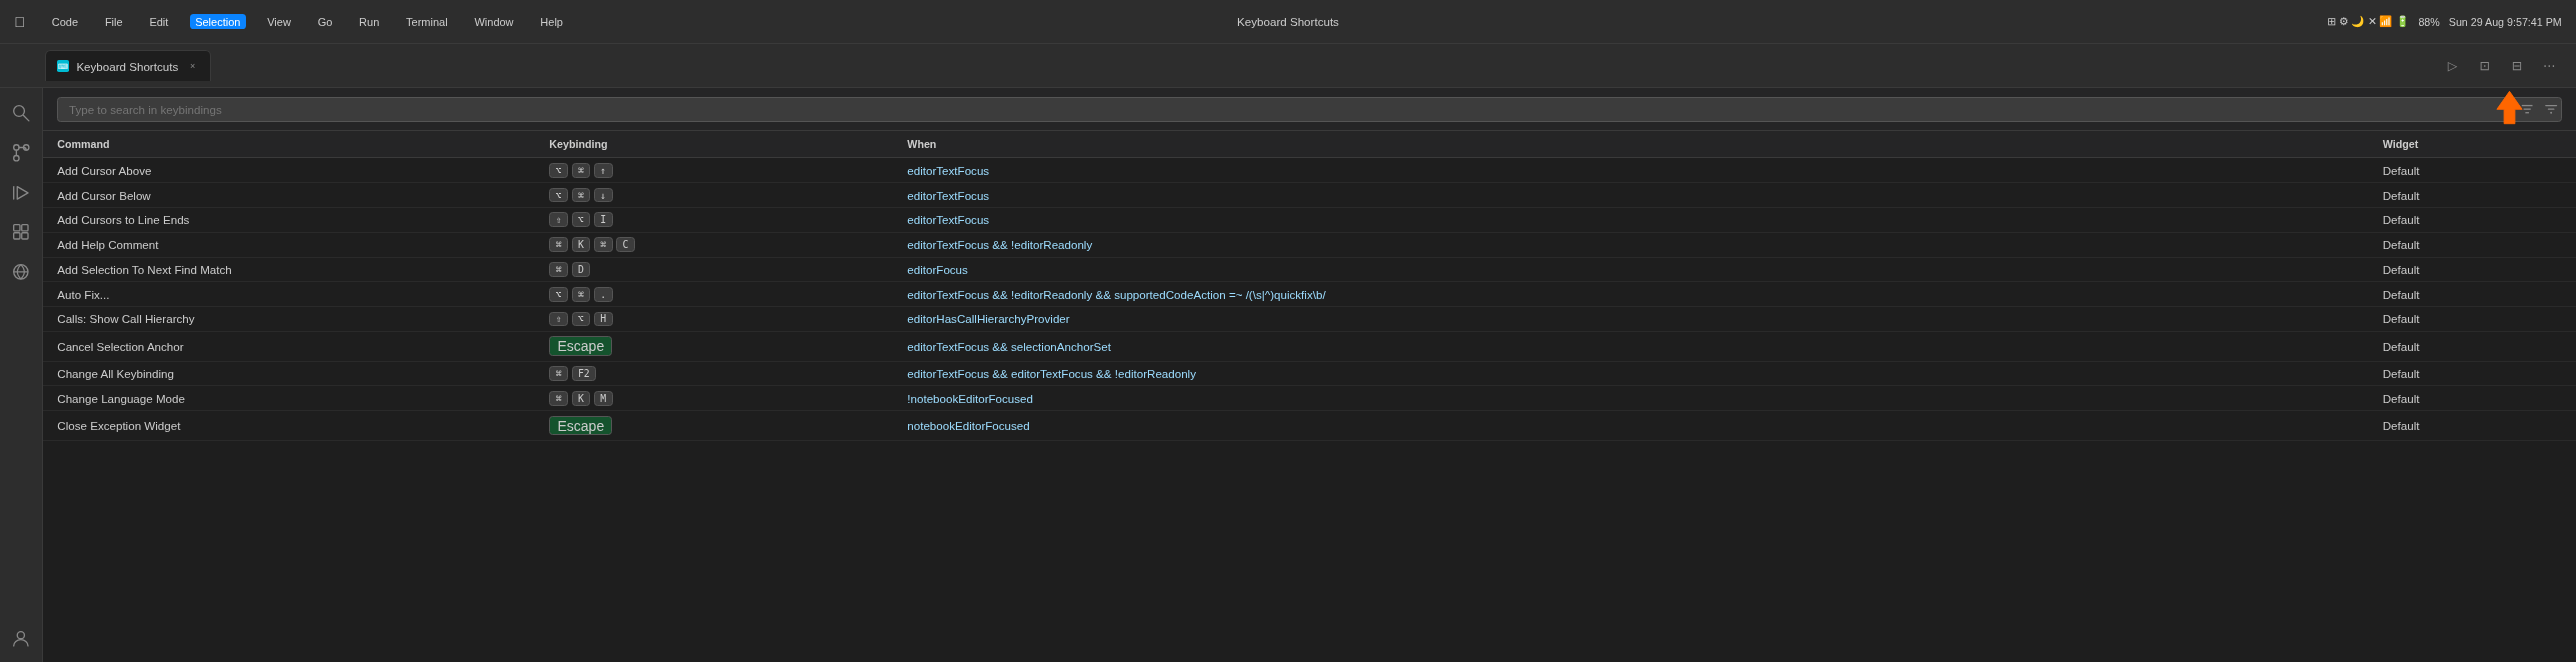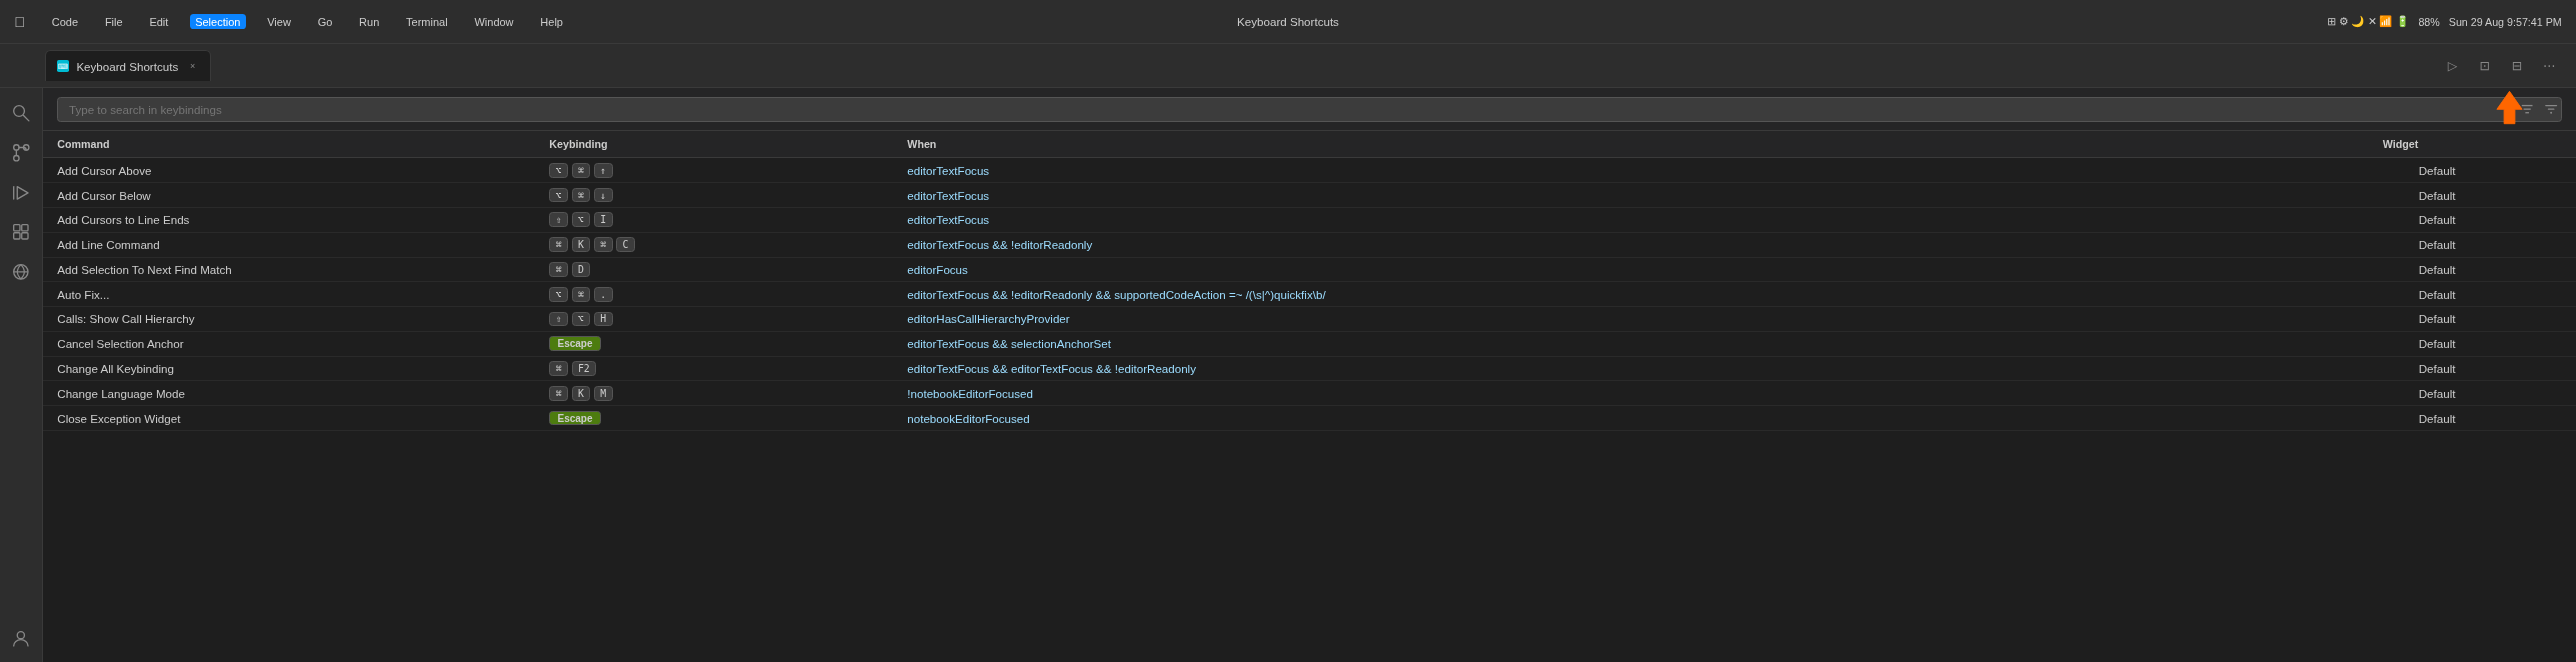--- a/index.html
+++ b/index.html
@@ -231,46 +231,44 @@
       color: #cccccc;
       white-space: nowrap;
       overflow: hidden;
       text-overflow: ellipsis;
     }
     .cell.when {
       color: #9cdcfe;
     }
     .cell.source {
       color: #cccccc;
-      margin-left: 36px;
     }
     .keybinding-cell {
       display: flex;
       align-items: center;
       gap: 3.6px;
       flex-wrap: nowrap;
     }
     .kbd {
       background: #3c3c3c;
       border: 0.9px solid #555;
       border-radius: 3.6px;
       padding: 0.9px 5.4px;
       font-size: 9.8px;
       color: #cccccc;
       font-family: 'SF Mono', Consolas, monospace;
       white-space: nowrap;
     }
     .kbd-text {
-      font-size: 10px;
-      color: #cccccc;
-      background: #4d7c0f;
+      font-size: 14px;
+      color: #cccccc;
+      background: #14532d;
       border: 0.9px solid #555;
       border-radius: 3.6px;
       padding: 0.9px 7.2px;
-      font-weight: bold;
     }
 
     
     .table-container::-webkit-scrollbar { width: 7.2px; }
     .table-container::-webkit-scrollbar-track { background: #1e1e1e; }
     .table-container::-webkit-scrollbar-thumb { background: #555; border-radius: 3.6px; }
   </style>
 </head>
 <body>
 
@@ -418,21 +416,21 @@
         <div class="cell keybinding-cell">
           <span class="kbd">⇧</span>
             <span class="kbd">⌥</span>
             <span class="kbd">I</span>
         </div>
         <div class="cell when">editorTextFocus</div>
         <div class="cell source">Default</div>
       </div>
 
       <div class="table-row">
-        <div class="cell">Add Line Command</div>
+        <div class="cell">Add Help Comment</div>
         <div class="cell keybinding-cell">
           <span class="kbd">⌘</span>
             <span class="kbd">K</span>
             <span class="kbd">⌘</span>
             <span class="kbd">C</span>
         </div>
         <div class="cell when">editorTextFocus &amp;&amp; !editorReadonly</div>
         <div class="cell source">Default</div>
       </div>
 

